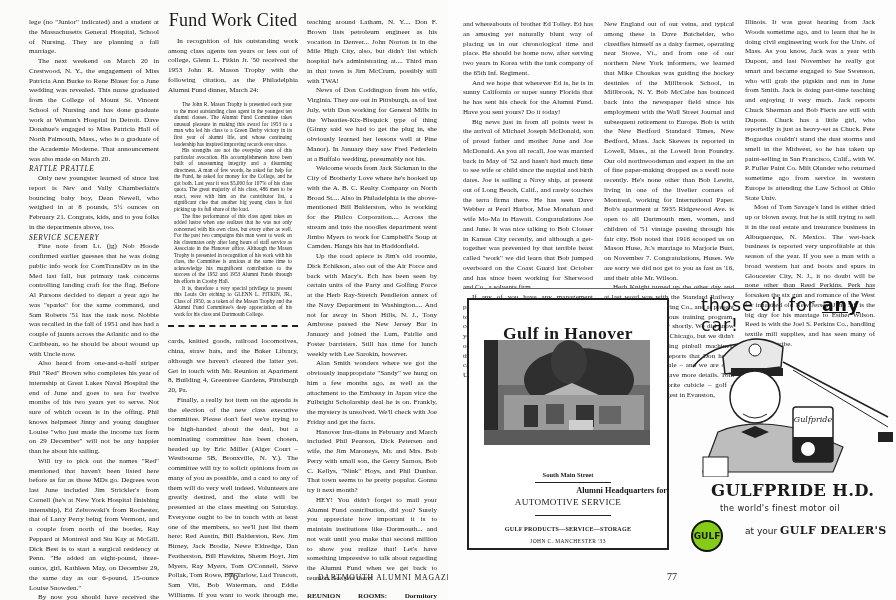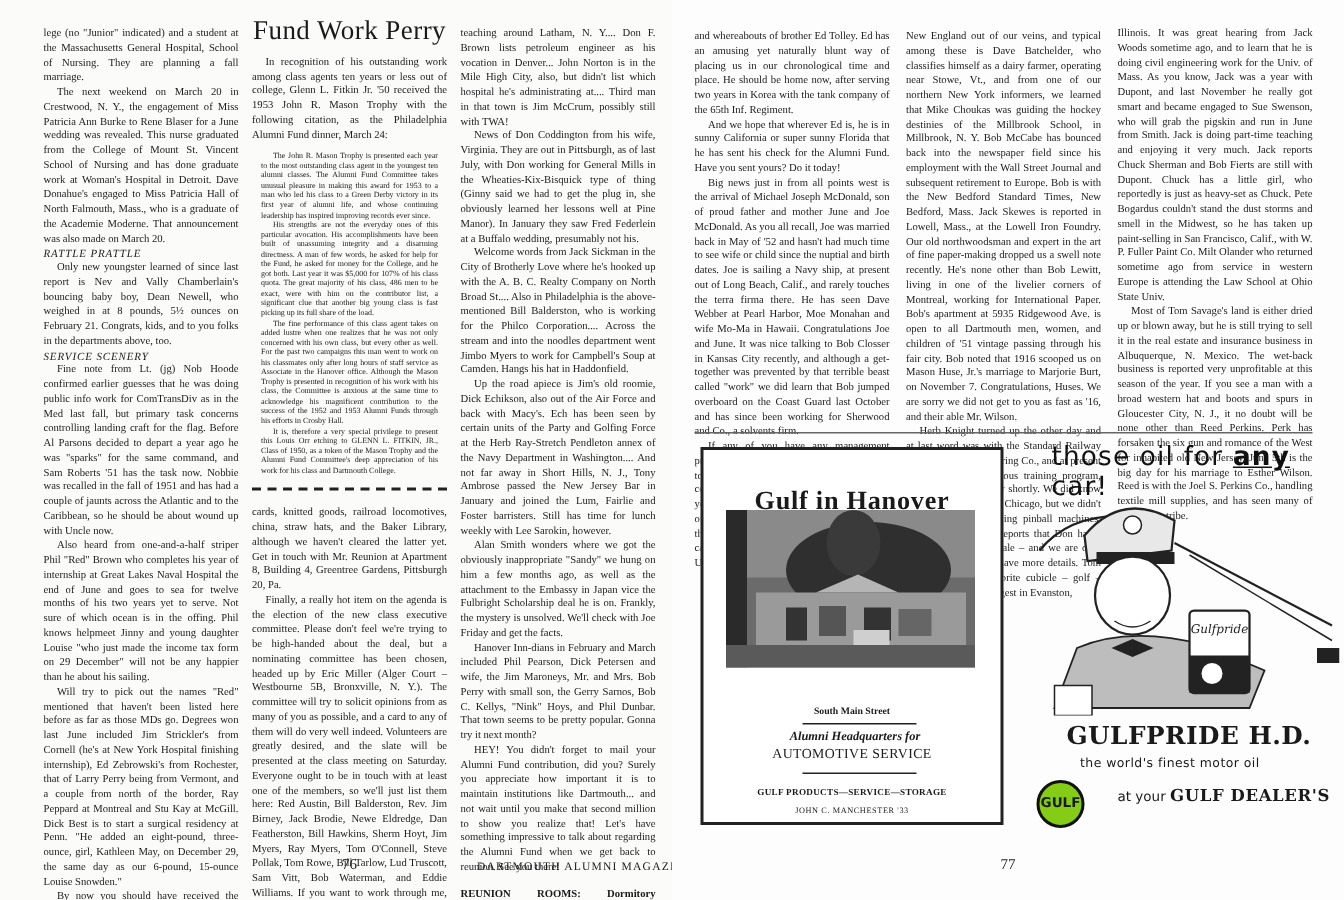--- a/index.html
+++ b/index.html
@@ -20,21 +20,21 @@
   .folio { position:absolute; font-size:10px; }
   .mag { position:absolute; font-size:7.7px; letter-spacing:0.8px; }
   
   #gulf-ad { position:absolute; left:467px; top:298px; width:198px; height:248px;
              border:2px solid #222; background:#fff; }
   #gulf-ad .head { text-align:center; font-weight:bold; font-size:17.5px; margin-top:23px; letter-spacing:0.5px; }
   #photo { position:absolute; left:15px; top:40px; width:166px; height:105px; background:#444; overflow:hidden; }
   #gulf-ad .name { position:absolute; top:151px; left:0; right:0; text-align:center; font-weight:bold; font-size:17px; letter-spacing:0.7px; }
   #gulf-ad .street { position:absolute; top:171px; left:0; right:0; text-align:center; font-weight:bold; font-size:6.5px; }
   .rule { position:absolute; left:66px; width:76px; border-top:1.5px solid #222; }
-  #gulf-ad .alumni { position:absolute; top:186px; left:4px; right:0; text-align:center; font-style:italic; font-weight:bold; font-size:8.3px; }
+  #gulf-ad .alumni { position:absolute; top:186px; left:4px; right:0; text-align:right; font-weight:bold; font-size:8.3px; }
   #gulf-ad .auto { position:absolute; top:197px; left:0; right:0; text-align:center; font-size:9.2px; letter-spacing:0.3px; }
   #gulf-ad .prod { position:absolute; top:226px; left:0; right:0; text-align:center; font-weight:bold; font-size:6.1px; letter-spacing:0.2px; }
   #gulf-ad .john { position:absolute; top:238px; left:0; right:0; text-align:center; font-size:5.5px; letter-spacing:0.4px; }
   
   #oil-ad { position:absolute; left:673px; top:292px; width:223px; height:248px; font-family:"DejaVu Sans","Liberation Sans",sans-serif; }
   #oil-ad .tag { position:absolute; top:3px; left:28px; font-size:17.5px; letter-spacing:0.8px; color:#111; }
   #oil-ad .tag .any { font-weight:bold; text-decoration:underline; }
   #oil-ad .prodname { position:absolute; top:189px; left:38px; font-family:"DejaVu Serif","Liberation Serif",serif; font-weight:bold; font-size:16.5px; letter-spacing:0.3px; }
   #oil-ad .sub { position:absolute; top:211px; left:47px; font-size:8.3px; letter-spacing:0.3px; }
   #oil-ad .dealer { position:absolute; top:232px; left:72px; font-size:9px; }
@@ -56,21 +56,21 @@
   <p>Only new youngster learned of since last report is Nev and Vally Chamberlain's bouncing baby boy, Dean Newell, who weighed in at 8 pounds, 5½ ounces on February 21. Congrats, kids, and to you folks in the departments above, too.</p>
   <p class="sec-head">SERVICE SCENERY</p>
   <p>Fine note from Lt. (jg) Nob Hoode confirmed earlier guesses that he was doing public info work for ComTransDiv as in the Med last fall, but primary task concerns controlling landing craft for the flag. Before Al Parsons decided to depart a year ago he was "sparks" for the same command, and Sam Roberts '51 has the task now. Nobbie was recalled in the fall of 1951 and has had a couple of jaunts across the Atlantic and to the Caribbean, so he should be about wound up with Uncle now.</p>
   <p>Also heard from one-and-a-half striper Phil "Red" Brown who completes his year of internship at Great Lakes Naval Hospital the end of June and goes to sea for twelve months of his two years yet to serve. Not sure of which ocean is in the offing. Phil knows helpmeet Jinny and young daughter Louise "who just made the income tax form on 29 December" will not be any happier than he about his sailing.</p>
   <p>Will try to pick out the names "Red" mentioned that haven't been listed here before as far as those MDs go. Degrees won last June included Jim Strickler's from Cornell (he's at New York Hospital finishing internship), Ed Zebrowski's from Rochester, that of Larry Perry being from Vermont, and a couple from north of the border, Ray Peppard at Montreal and Stu Kay at McGill. Dick Best is to start a surgical residency at Penn. "He added an eight-pound, three-ounce, girl, Kathleen May, on December 29, the same day as our 6-pound, 15-ounce Louise Snowden."</p>
   <p>By now you should have received the mailing from Hanover giving the schedule of events for the big weekend of 18-20 June (that's reunion time, son!) and a dormitory reservation card. Not having it at hand at this writing we can't furnish you any more details here, but one thing should be clear to you, if you aren't planning to rough it, get the cards back to the Plain pronto. Believe the tariff will run you around $2.50 per.</p>
 
 </div>
 
 <div class="col" style="left:168px; top:8px; width:130px;">
-  <div class="title-fund">Fund Work Perry</div>
+  <div class="title-fund">Fund Work Cited</div>
   <p>In recognition of his outstanding work among class agents ten years or less out of college, Glenn L. Fitkin Jr. '50 received the 1953 John R. Mason Trophy with the following citation, as the Philadelphia Alumni Fund dinner, March 24:</p>
   <div class="fine" style="margin-top:6px;">
     <p>The John R. Mason Trophy is presented each year to the most outstanding class agent in the youngest ten alumni classes. The Alumni Fund Committee takes unusual pleasure in making this award for 1953 to a man who led his class to a Green Derby victory in its first year of alumni life, and whose continuing leadership has inspired improving records ever since.</p>
     <p>His strengths are not the everyday ones of this particular avocation. His accomplishments have been built of unassuming integrity and a disarming directness. A man of few words, he asked for help for the Fund, he asked for money for the College, and he got both. Last year it was $5,000 for 107% of his class quota. The great majority of his class, 486 men to be exact, were with him on the contributor list, a significant clue that another big young class is fast picking up its full share of the load.</p>
     <p>The fine performance of this class agent takes on added lustre when one realizes that he was not only concerned with his own class, but every other as well. For the past two campaigns this man went to work on his classmates only after long hours of staff service as Associate in the Hanover office. Although the Mason Trophy is presented in recognition of his work with his class, the Committee is anxious at the same time to acknowledge his magnificent contribution to the success of the 1952 and 1953 Alumni Funds through his efforts in Crosby Hall.</p>
     <p>It is, therefore a very special privilege to present this Louis Orr etching to GLENN L. FITKIN, JR., Class of 1950, as a token of the Mason Trophy and the Alumni Fund Committee's deep appreciation of his work for his class and Dartmouth College.</p>
   </div>
   <div class="dash"></div>
   <p class="ni">cards, knitted goods, railroad locomotives, china, straw hats, and the Baker Library, although we haven't cleared the latter yet. Get in touch with Mr. Reunion at Apartment 8, Building 4, Greentree Gardens, Pittsburgh 20, Pa.</p>
   <p>Finally, a really hot item on the agenda is the election of the new class executive committee. Please don't feel we're trying to be high-handed about the deal, but a nominating committee has been chosen, headed up by Eric Miller (Alger Court – Westbourne 5B, Bronxville, N. Y.). The committee will try to solicit opinions from as many of you as possible, and a card to any of them will do very well indeed. Volunteers are greatly desired, and the slate will be presented at the class meeting on Saturday. Everyone ought to be in touch with at least one of the members, so we'll just list them here: Red Austin, Bill Balderston, Rev. Jim Birney, Jack Brodie, Newe Eldredge, Dan Featherston, Bill Hawkins, Sherm Hoyt, Jim Myers, Ray Myers, Tom O'Connell, Steve Pollak, Tom Rowe, Bill Tarlow, Lud Truscott, Sam Vitt, Bob Waterman, and Eddie Williams. If you want to work through me, I'll be happy to forward the dope to the committee. So let us hear from you! And let us see you in Hanover in June!!!</p>

